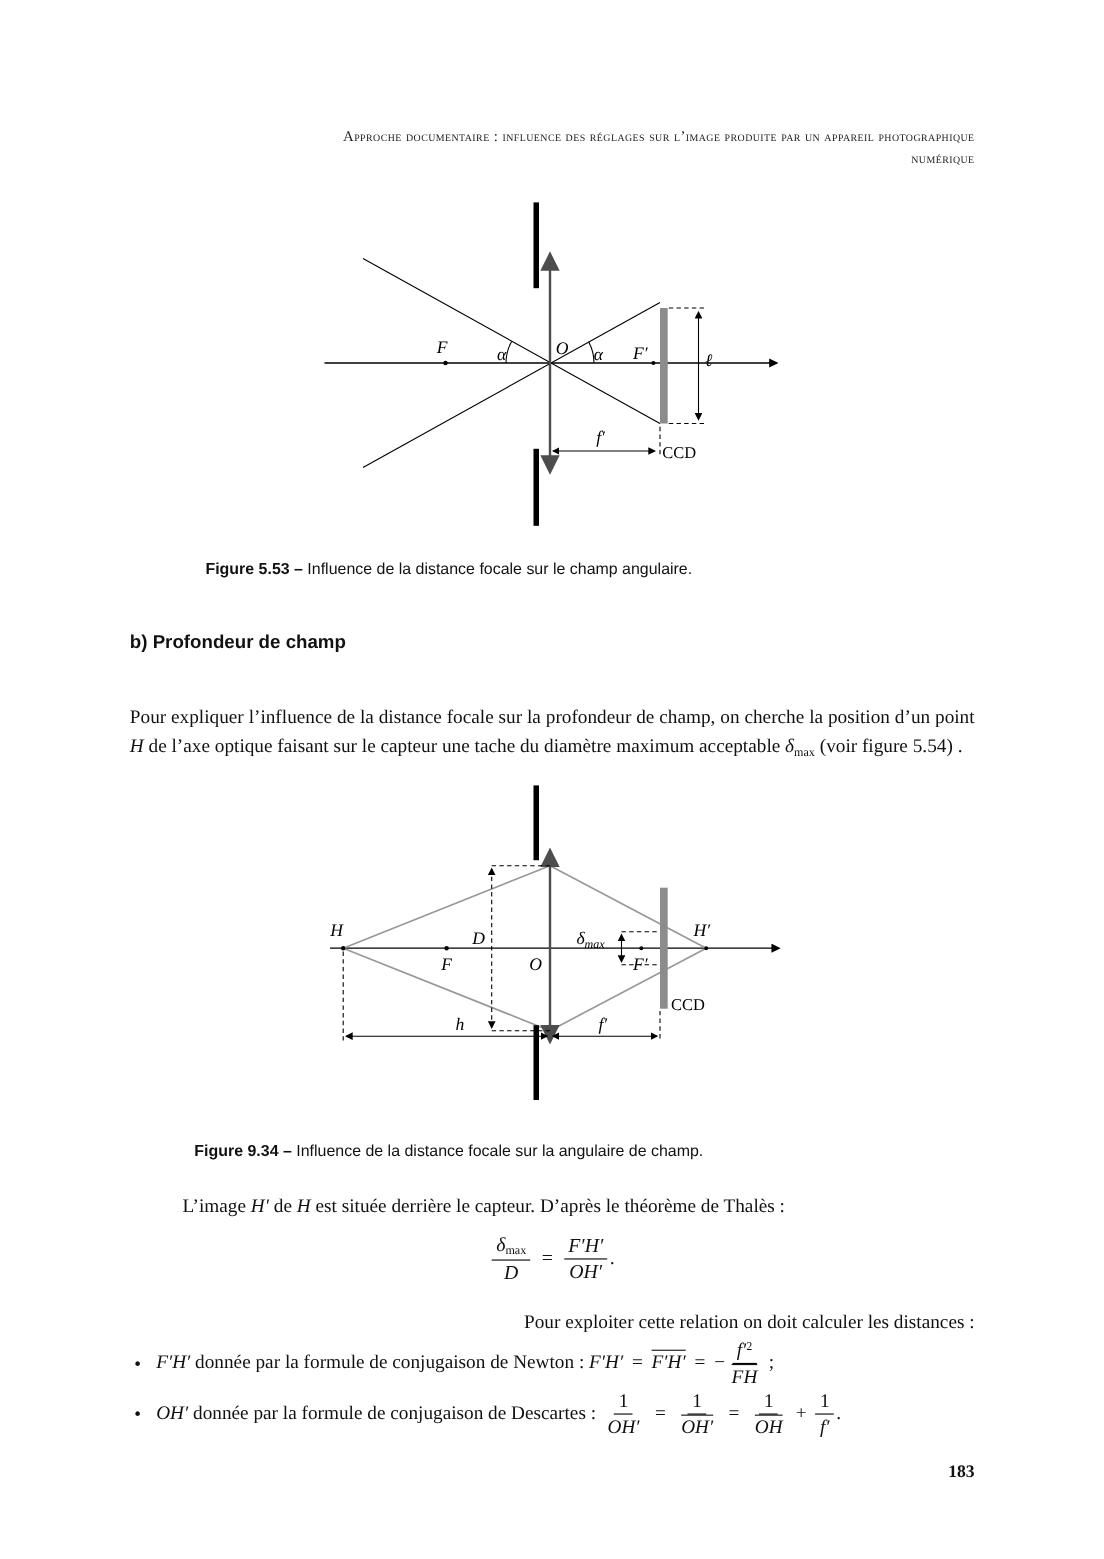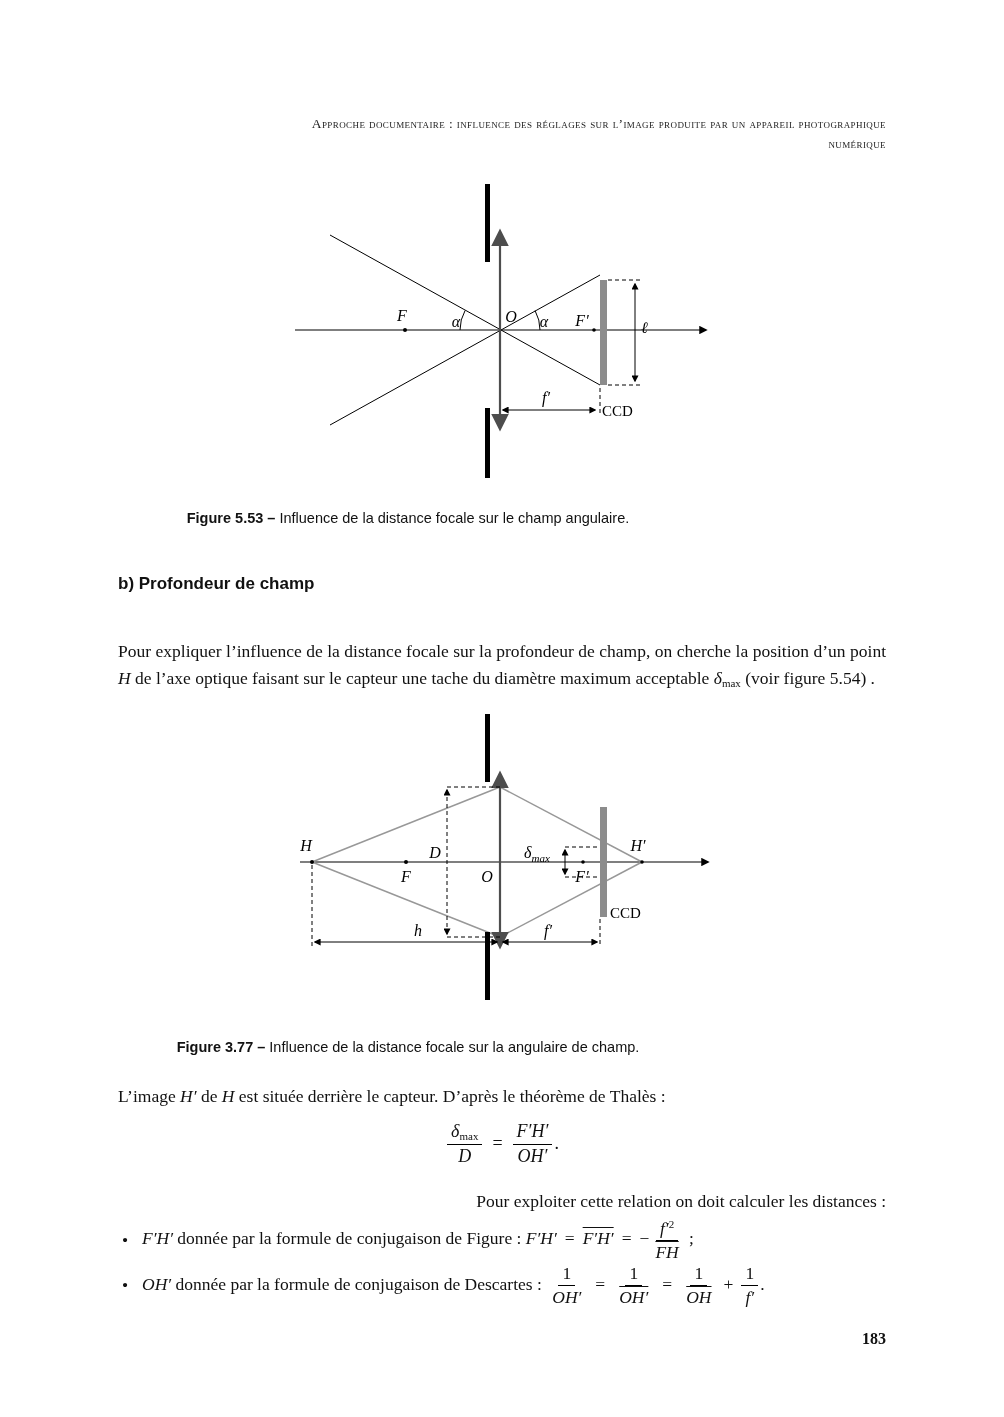--- a/index.html
+++ b/index.html
@@ -29,21 +29,21 @@
     font-family:"Liberation Sans", sans-serif; font-size:14.5px; color:#111; }
   .caption .cap-label { font-weight:bold; }
   .cap53 { top:510px; }
   .cap54 { top:1039px; }
 
   .section-heading { position:absolute; top:574px; left:118px;
     font-family:"Liberation Sans", sans-serif; font-weight:bold; font-size:17px; }
 
   .body-text { position:absolute; left:118px; width:768px; font-size:17.5px; line-height:26.5px; text-align:justify; }
   .p1 { top:606px;margin-top:32px; }
-  .p2 { top:1083px; text-align:left; }
+  .p2 { top:1083px; text-align:left;margin-left:48px; }
   .p3 { top:1188px; text-align:right; }
 
   .mi { font-style:italic; }
   .ov { text-decoration:overline; }
   sub { font-size:11px; font-style:normal; vertical-align:-3px; }
   sup { font-size:11px; vertical-align:6px; }
 
   .display-formula { position:absolute; top:1122px; left:118px; width:768px; text-align:center; font-size:18px; }
   .frac { display:inline-flex; flex-direction:column; align-items:center; vertical-align:middle; margin:0 2px; }
   .frac .num { padding:0 4px 2px; border-bottom:1.3px solid #000; line-height:1.1; }
@@ -152,39 +152,39 @@
     <text class="lbl" x="197" y="170">O</text>
     <text class="lbl" x="234" y="146" style="text-anchor:start"><tspan>δ</tspan><tspan class="tsub" dy="4">max</tspan></text>
     <text class="lbl" x="292" y="170">F′</text>
     <text class="lbl" x="348" y="139">H′</text>
     <text class="lbl" x="128" y="224">h</text>
     <text class="lbl" x="258" y="224">f′</text>
     <text class="ccdlbl" x="320" y="206">CCD</text>
   </svg>
 
   <div class="caption cap54">
-    <span class="cap-label">Figure 3.77 –</span>
+    <span class="cap-label">Figure 9.34 –</span>
     <span class="cap-text">Influence de la distance focale sur la angulaire de champ.</span>
   </div>
 
   <p class="body-text p2"><span>L’image </span><i class="mi">H′</i><span> de </span><i class="mi">H</i><span> est située derrière le capteur. D’après le théorème de Thalès :</span></p>
 
   <div class="display-formula"><span class="frac">
         <span class="num"><i class="mi">δ</i><sub>max</sub></span>
         <span class="den"><i class="mi">D</i></span>
       </span><span class="eq">=</span><span class="frac">
         <span class="num"><i class="mi">F′H′</i></span>
         <span class="den"><i class="mi">OH′</i></span>
       </span><span>.</span></div>
 
   <p class="body-text p3">Pour exploiter cette relation on doit calculer les distances :</p>
 
   <div class="bullet b1">
       <span class="marker">•</span>
-      <span class="bline"><i class="mi">F′H′</i><span> donnée par la formule de conjugaison de Figure : </span><i class="mi">F′H′</i><span class="eq">=</span><i class="mi ov">F′H′</i><span class="eq">=</span><span>−</span><span class="frac">
+      <span class="bline"><i class="mi">F′H′</i><span> donnée par la formule de conjugaison de Newton : </span><i class="mi">F′H′</i><span class="eq">=</span><i class="mi ov">F′H′</i><span class="eq">=</span><span>−</span><span class="frac">
           <span class="num"><i class="mi">f′</i><sup>2</sup></span>
           <span class="den"><i class="mi ov">FH</i></span>
         </span><span> ;</span></span>
     </div>
 
   <div class="bullet b2">
       <span class="marker">•</span>
       <span class="bline"><i class="mi">OH′</i><span> donnée par la formule de conjugaison de Descartes : </span><span class="frac">
           <span class="num">1</span>
           <span class="den"><i class="mi">OH′</i></span>

